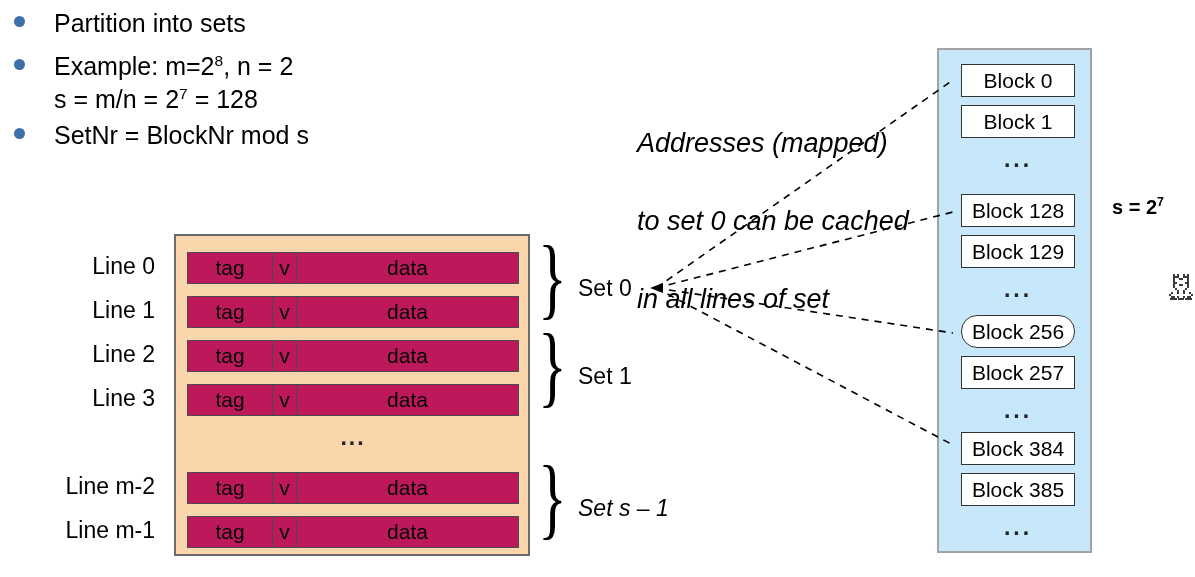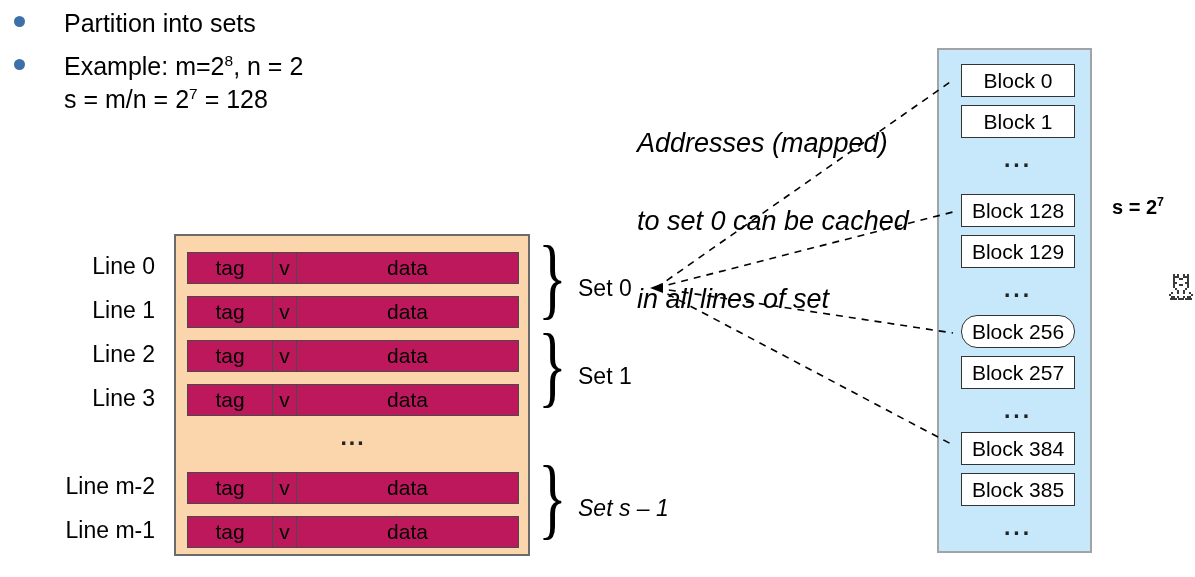--- a/index.html
+++ b/index.html
@@ -25,21 +25,21 @@
   }
   .bullet-dot {
     width: 11px;
     height: 11px;
     border-radius: 50%;
     background: #3D6FA8;
     flex: 0 0 auto;
     margin-top: 9px;
   }
   .bullet-text {
-    margin-left: 39px;
+    margin-left: 29px;
     font-size: 25px;
     line-height: 33px;
     white-space: pre;
   }
   sup { font-size: 0.62em; vertical-align: super; line-height: 0; }
 
   
   #cache-table {
     position: absolute;
     left: 174px;
@@ -191,20 +191,24 @@
   <div class="bullet-row" style="left:14px; top:7px;">
     <span class="bullet-dot"></span>
     <span class="bullet-text">Partition into sets</span>
   </div>
 
   <div class="bullet-row" style="left:14px; top:50px;">
     <span class="bullet-dot"></span>
     <span class="bullet-text"><span>Example: m=2</span><sup>8</sup><span>, n = 2</span><br><span>s = m/n = 2</span><sup>7</sup><span> = 128</span></span>
   </div>
 
+  <div class="bullet-row" style="left:14px; top:119px;">
+    <span class="bullet-dot"></span>
+    <span class="bullet-text">SetNr = BlockNr mod s</span>
+  </div>
 
   <div id="annotation">
     <div>Addresses (mapped)</div>
     <div>to set 0 can be cached</div>
     <div>in all lines of set</div>
   </div>
 
   <div class="line-label" style="left:-5px; top:253px;">Line 0</div>
   <div class="line-label" style="left:-5px; top:297px;">Line 1</div>
   <div class="line-label" style="left:-5px; top:341px;">Line 2</div>

